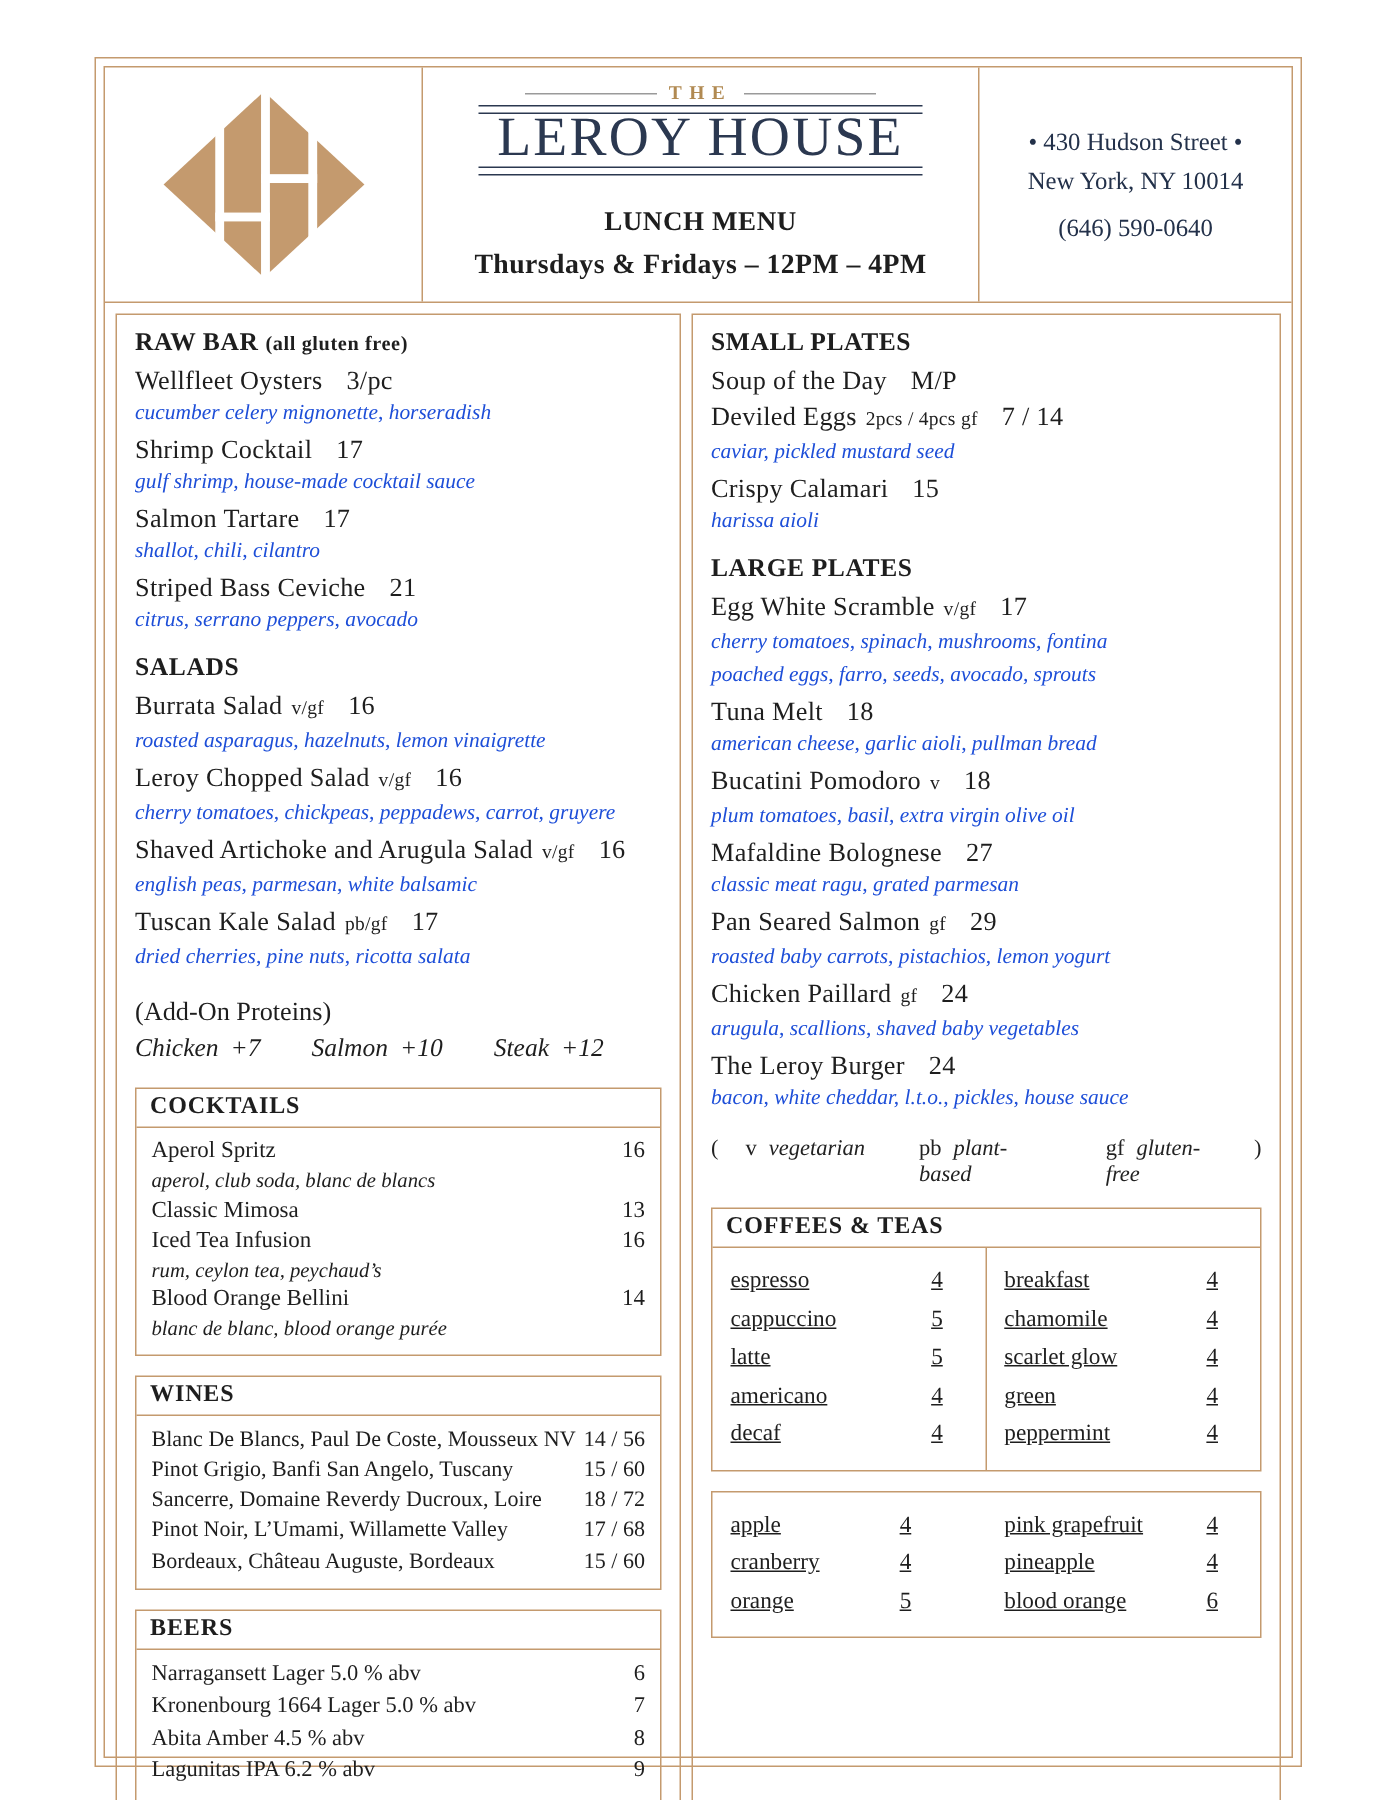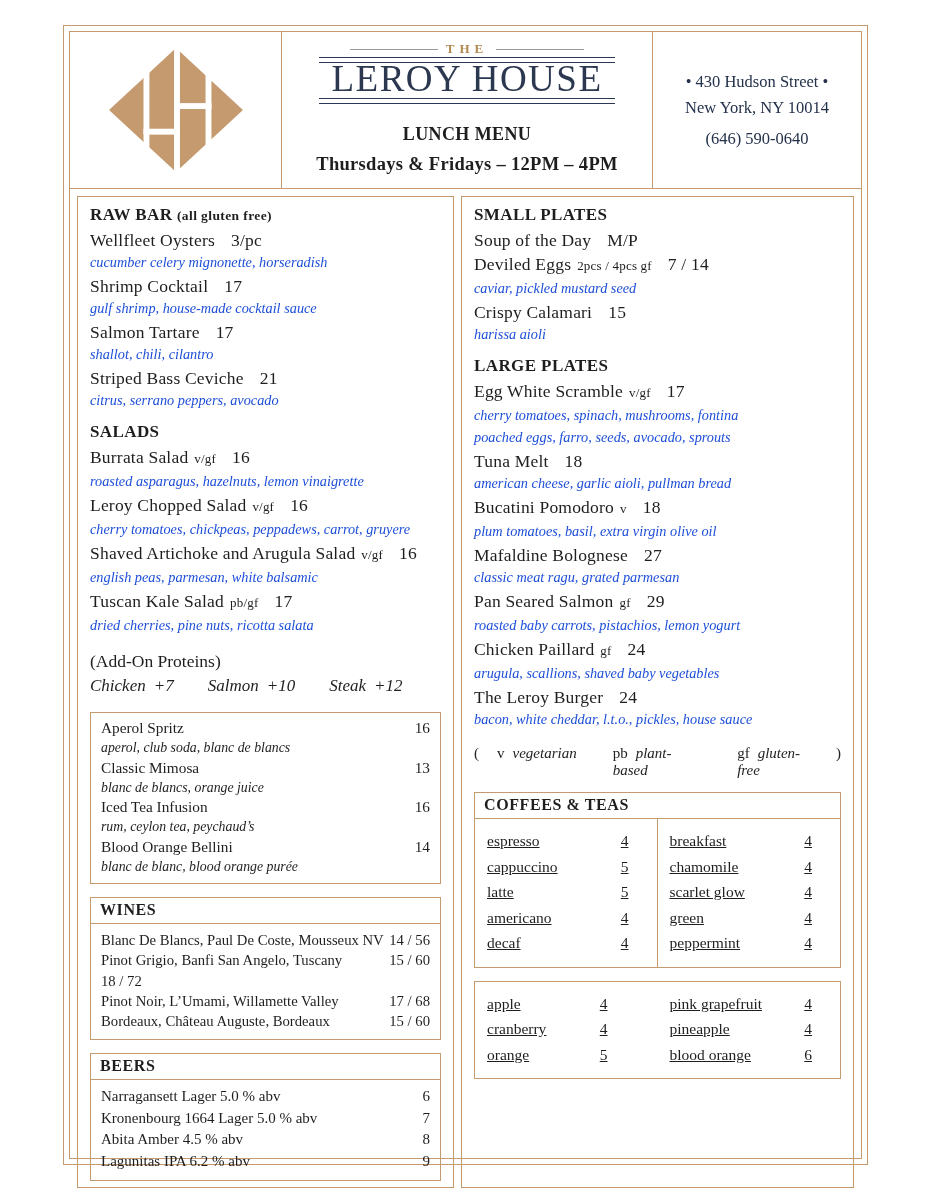--- a/index.html
+++ b/index.html
@@ -3,21 +3,21 @@
 <meta charset="utf-8">
 <style>
   * { box-sizing: border-box; }
   html,body { margin:0; padding:0; }
   body {
     width:927px; height:1200px; background:#ffffff;
     font-family:"Liberation Serif", serif; color:#1e1e1e;
     position:relative;
   }
   .frame {
-    position:absolute; left:63px; top:25px; width:805px; height:1140px;
+    position:absolute; left:63px; top:38px; width:805px; height:1140px;
     border:1px solid #c49a6e; padding:5px;
   }
   .inner {
     border:1px solid #c49a6e; width:100%; height:100%;
     display:flex; flex-direction:column;
   }
   
   .header { display:flex; height:157px; border-bottom:1px solid #c49a6e; flex:none; }
   .h-logo { width:212px; border-right:1px solid #c49a6e; display:flex; align-items:center; justify-content:center; }
   .h-center { flex:1; border-right:1px solid #c49a6e; text-align:center; padding-top:9px; }
@@ -172,36 +172,36 @@
                 <span class="addon"><span>Chicken</span><span class="ap">+7</span></span>
 
                 <span class="addon"><span>Salmon</span><span class="ap">+10</span></span>
 
                 <span class="addon"><span>Steak</span><span class="ap">+12</span></span>
               </div>
           </div>
         </div>
 
         <div class="boxed">
+          <div class="boxed-h">COCKTAILS</div>
           <div class="boxed-b">
 
               <div class="bitem">
                 <div class="brow">
                   <span class="bname">Aperol Spritz</span>
                   <span class="bprice">16</span>
                 </div>
                 <div class="bdesc">aperol, club soda, blanc de blancs</div>
               </div>
 
               <div class="bitem">
                 <div class="brow">
                   <span class="bname">Classic Mimosa</span>
                   <span class="bprice">13</span>
                 </div>
-                <div class="bdesc">blanc de blancs, orange juice</div>
               </div>
 
               <div class="bitem">
                 <div class="brow">
                   <span class="bname">Iced Tea Infusion</span>
                   <span class="bprice">16</span>
                 </div>
                 <div class="bdesc">rum, ceylon tea, peychaud’s</div>
               </div>
 
@@ -223,20 +223,21 @@
                 <span class="bname">Blanc De Blancs, Paul De Coste, Mousseux NV</span>
                 <span class="bprice">14 / 56</span>
               </div>
 
               <div class="brow">
                 <span class="bname">Pinot Grigio, Banfi San Angelo, Tuscany</span>
                 <span class="bprice">15 / 60</span>
               </div>
 
               <div class="brow">
+                <span class="bname">Sancerre, Domaine Reverdy Ducroux, Loire</span>
                 <span class="bprice">18 / 72</span>
               </div>
 
               <div class="brow">
                 <span class="bname">Pinot Noir, L’Umami, Willamette Valley</span>
                 <span class="bprice">17 / 68</span>
               </div>
 
               <div class="brow">
                 <span class="bname">Bordeaux, Château Auguste, Bordeaux</span>

